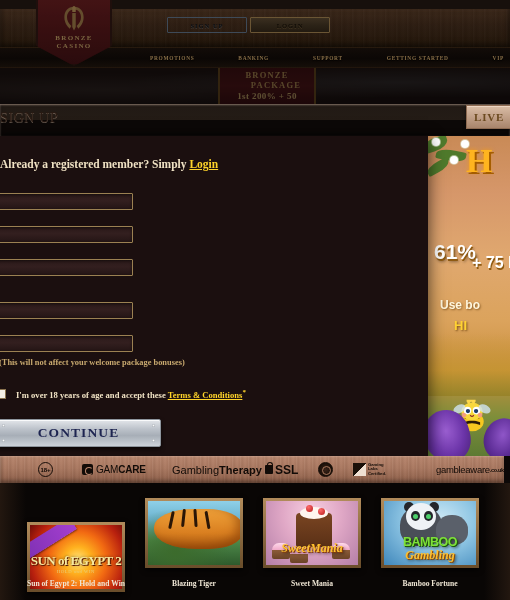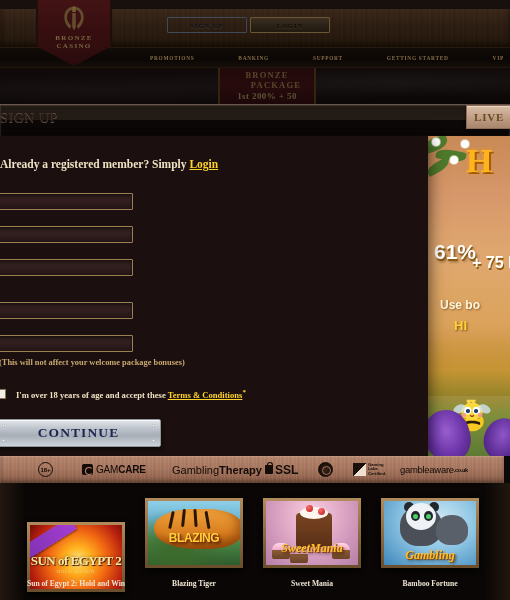--- a/index.html
+++ b/index.html
@@ -484,21 +484,21 @@
     width: 7px; height: 7px; border-radius: 50%;
     border: 1.2px solid #a8775c;
   }
   .badge-glc { left: 353px; display: flex; align-items: center; }
   .glc-logo {
     width: 13px; height: 13px;
     background: linear-gradient(135deg, #1a1009 50%, #f0e0d2 50%);
     margin-right: 2px;
   }
   .glc-lines { font-size: 4.2px; line-height: 4.4px; font-weight: 800; }
-  .badge-ga { left: 400px; font-size: 9.5px; font-weight: 500; letter-spacing: -0.3px; align-items: center; }
+  .badge-ga { left: 436px; font-size: 9.5px; font-weight: 500; letter-spacing: -0.3px; align-items: center; }
   .badge-ga .dom { font-size: 5.5px; font-weight: 700; }
 
   
   .games-area {
     position: absolute;
     left: 0; top: 483px; width: 510px; height: 117px;
     background:
       linear-gradient(90deg, rgba(60,40,26,0.5) 0px, rgba(0,0,0,0) 26px),
       linear-gradient(270deg, rgba(60,40,26,0.5) 0px, rgba(0,0,0,0) 26px),
       #090605;
@@ -839,21 +839,20 @@
     </div>
     <div class="game-label" style="left:16px;">Sun of Egypt 2: Hold and Win</div>
 
     <div class="game-card" style="left:145px;">
       <div class="art-tiger">
         <div class="tiger-body"></div>
         <div class="tiger-stripe" style="left:22px;top:10px;transform:rotate(12deg);"></div>
         <div class="tiger-stripe" style="left:34px;top:8px;transform:rotate(6deg);"></div>
         <div class="tiger-stripe" style="left:46px;top:8px;transform:rotate(-4deg);"></div>
         <div class="tiger-stripe" style="left:58px;top:10px;transform:rotate(-10deg);"></div>
-        <div class="tiger-title">BLAZING</div>
       </div>
     </div>
     <div class="game-label" style="left:134px;">Blazing Tiger</div>
 
     <div class="game-card" style="left:263px;">
       <div class="art-sweet">
         <div class="choco"></div>
         <div class="cream"></div>
         <div class="cherry" style="left:40px;top:4px;"></div>
         <div class="cherry" style="left:52px;top:7px;"></div>
@@ -867,19 +866,20 @@
 
     <div class="game-card" style="left:381px;">
       <div class="art-bamboo">
         <div class="panda"></div>
         <div class="panda2"></div>
         <div class="panda-ear" style="left:20px;top:1px;"></div>
         <div class="panda-ear" style="left:45px;top:1px;"></div>
         <div class="panda-head"></div>
         <div class="panda-eye" style="left:27px;top:10px;"></div>
         <div class="panda-eye" style="left:40px;top:10px;"></div>
+        <div class="bamboo-title">BAMBOO</div>
         <div class="bamboo-title2">Gambling</div>
       </div>
     </div>
     <div class="game-label" style="left:370px;">Bamboo Fortune</div>
   </div>
 
 </div>
 
 </body></html>

